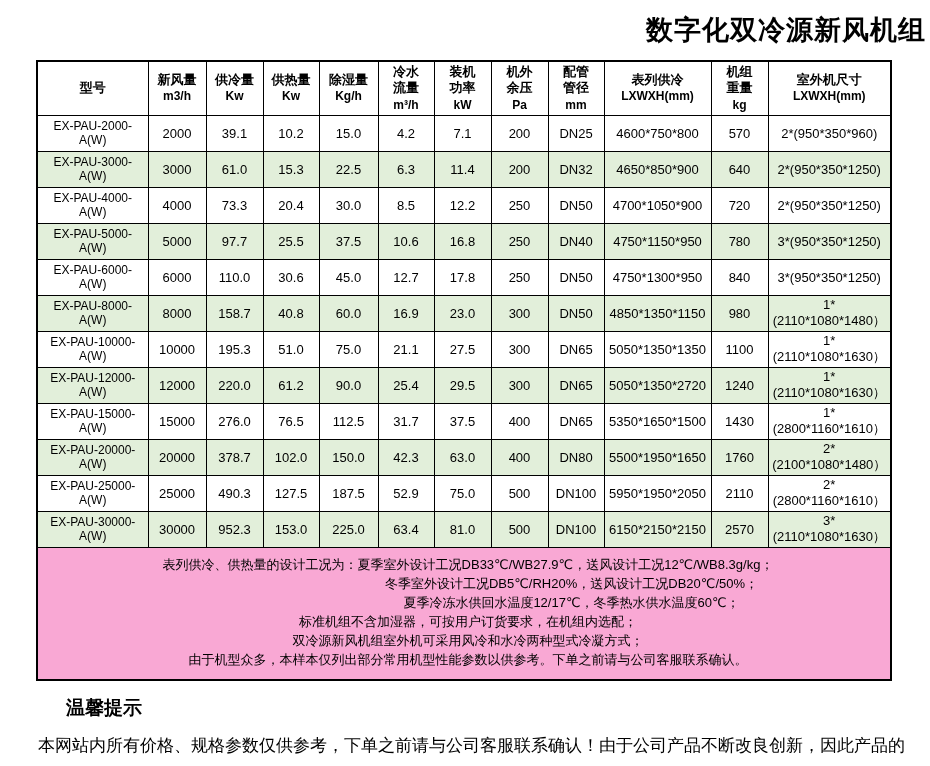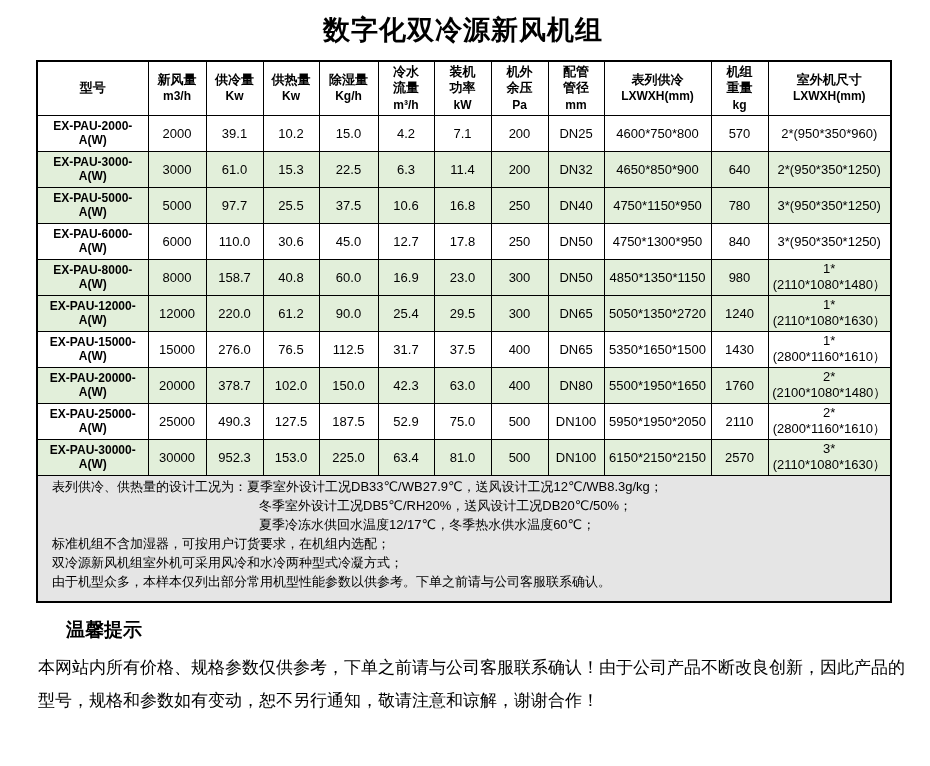--- a/index.html
+++ b/index.html
@@ -7,21 +7,21 @@
   html, body {
     margin: 0; padding: 0;
     background: #ffffff;
     width: 930px;
     font-family: "Liberation Sans", "DejaVu Sans", sans-serif;
     color: #000;
   }
   .page { width: 930px; padding-top: 8px; }
   h1.title {
     margin: 4px 4px 12px 0;
-    text-align: center;
+    text-align: right;
     font-size: 27px;
     font-weight: bold;
     letter-spacing: 1px;
   }
   table.spec {
     margin-left: 36px;
     width: 854px;
     table-layout: fixed;
     border-collapse: collapse;
     border: 2px solid #000;
@@ -40,29 +40,29 @@
     line-height: 1.25;
   }
   .h-label { display: block; white-space: pre-line; }
   .h-unit  { display: block; font-size: 12px; font-weight: bold; margin-top: 1px; }
   table.spec tbody td {
     height: 36px;
     font-size: 13px;
     background: #ffffff;
   }
   table.spec tbody td.model {
-    font-weight: bold;
+    font-weight: normal;
     font-size: 12px;
     letter-spacing: 0;
   }
   table.spec tbody tr.stripe td { background: var(--stripe); }
   table.spec tfoot td.notes-cell {
-    text-align: left;
-    padding: 1px 6px 10px 0;
-    background: #e5e5e5;
+    text-align: center;
+    padding: 7px 6px 10px 0;
+    background: #f9a8d4;
   }
   .note {
     font-size: 13px;
     line-height: 19px;
     padding-left: 14px;
     white-space: nowrap;
   }
   .note.indent { padding-left: 209px; margin-left: 12px; }
   .footer { margin: 14px 0 0 38px; width: 880px; }
   .notice-heading {
@@ -177,20 +177,34 @@
           <td>15.3</td>
           <td>22.5</td>
           <td>6.3</td>
           <td>11.4</td>
           <td>200</td>
           <td>DN32</td>
           <td>4650*850*900</td>
           <td>640</td>
           <td>2*(950*350*1250)</td>
         </tr>
+        <tr>
+          <td class="model">EX-PAU-4000-A(W)</td>
+          <td>4000</td>
+          <td>73.3</td>
+          <td>20.4</td>
+          <td>30.0</td>
+          <td>8.5</td>
+          <td>12.2</td>
+          <td>250</td>
+          <td>DN50</td>
+          <td>4700*1050*900</td>
+          <td>720</td>
+          <td>2*(950*350*1250)</td>
+        </tr>
         <tr class="stripe">
           <td class="model">EX-PAU-5000-A(W)</td>
           <td>5000</td>
           <td>97.7</td>
           <td>25.5</td>
           <td>37.5</td>
           <td>10.6</td>
           <td>16.8</td>
           <td>250</td>
           <td>DN40</td>
@@ -218,20 +232,34 @@
           <td>158.7</td>
           <td>40.8</td>
           <td>60.0</td>
           <td>16.9</td>
           <td>23.0</td>
           <td>300</td>
           <td>DN50</td>
           <td>4850*1350*1150</td>
           <td>980</td>
           <td>1*(2110*1080*1480）</td>
+        </tr>
+        <tr>
+          <td class="model">EX-PAU-10000-A(W)</td>
+          <td>10000</td>
+          <td>195.3</td>
+          <td>51.0</td>
+          <td>75.0</td>
+          <td>21.1</td>
+          <td>27.5</td>
+          <td>300</td>
+          <td>DN65</td>
+          <td>5050*1350*1350</td>
+          <td>1100</td>
+          <td>1*(2110*1080*1630）</td>
         </tr>
         <tr class="stripe">
           <td class="model">EX-PAU-12000-A(W)</td>
           <td>12000</td>
           <td>220.0</td>
           <td>61.2</td>
           <td>90.0</td>
           <td>25.4</td>
           <td>29.5</td>
           <td>300</td>

